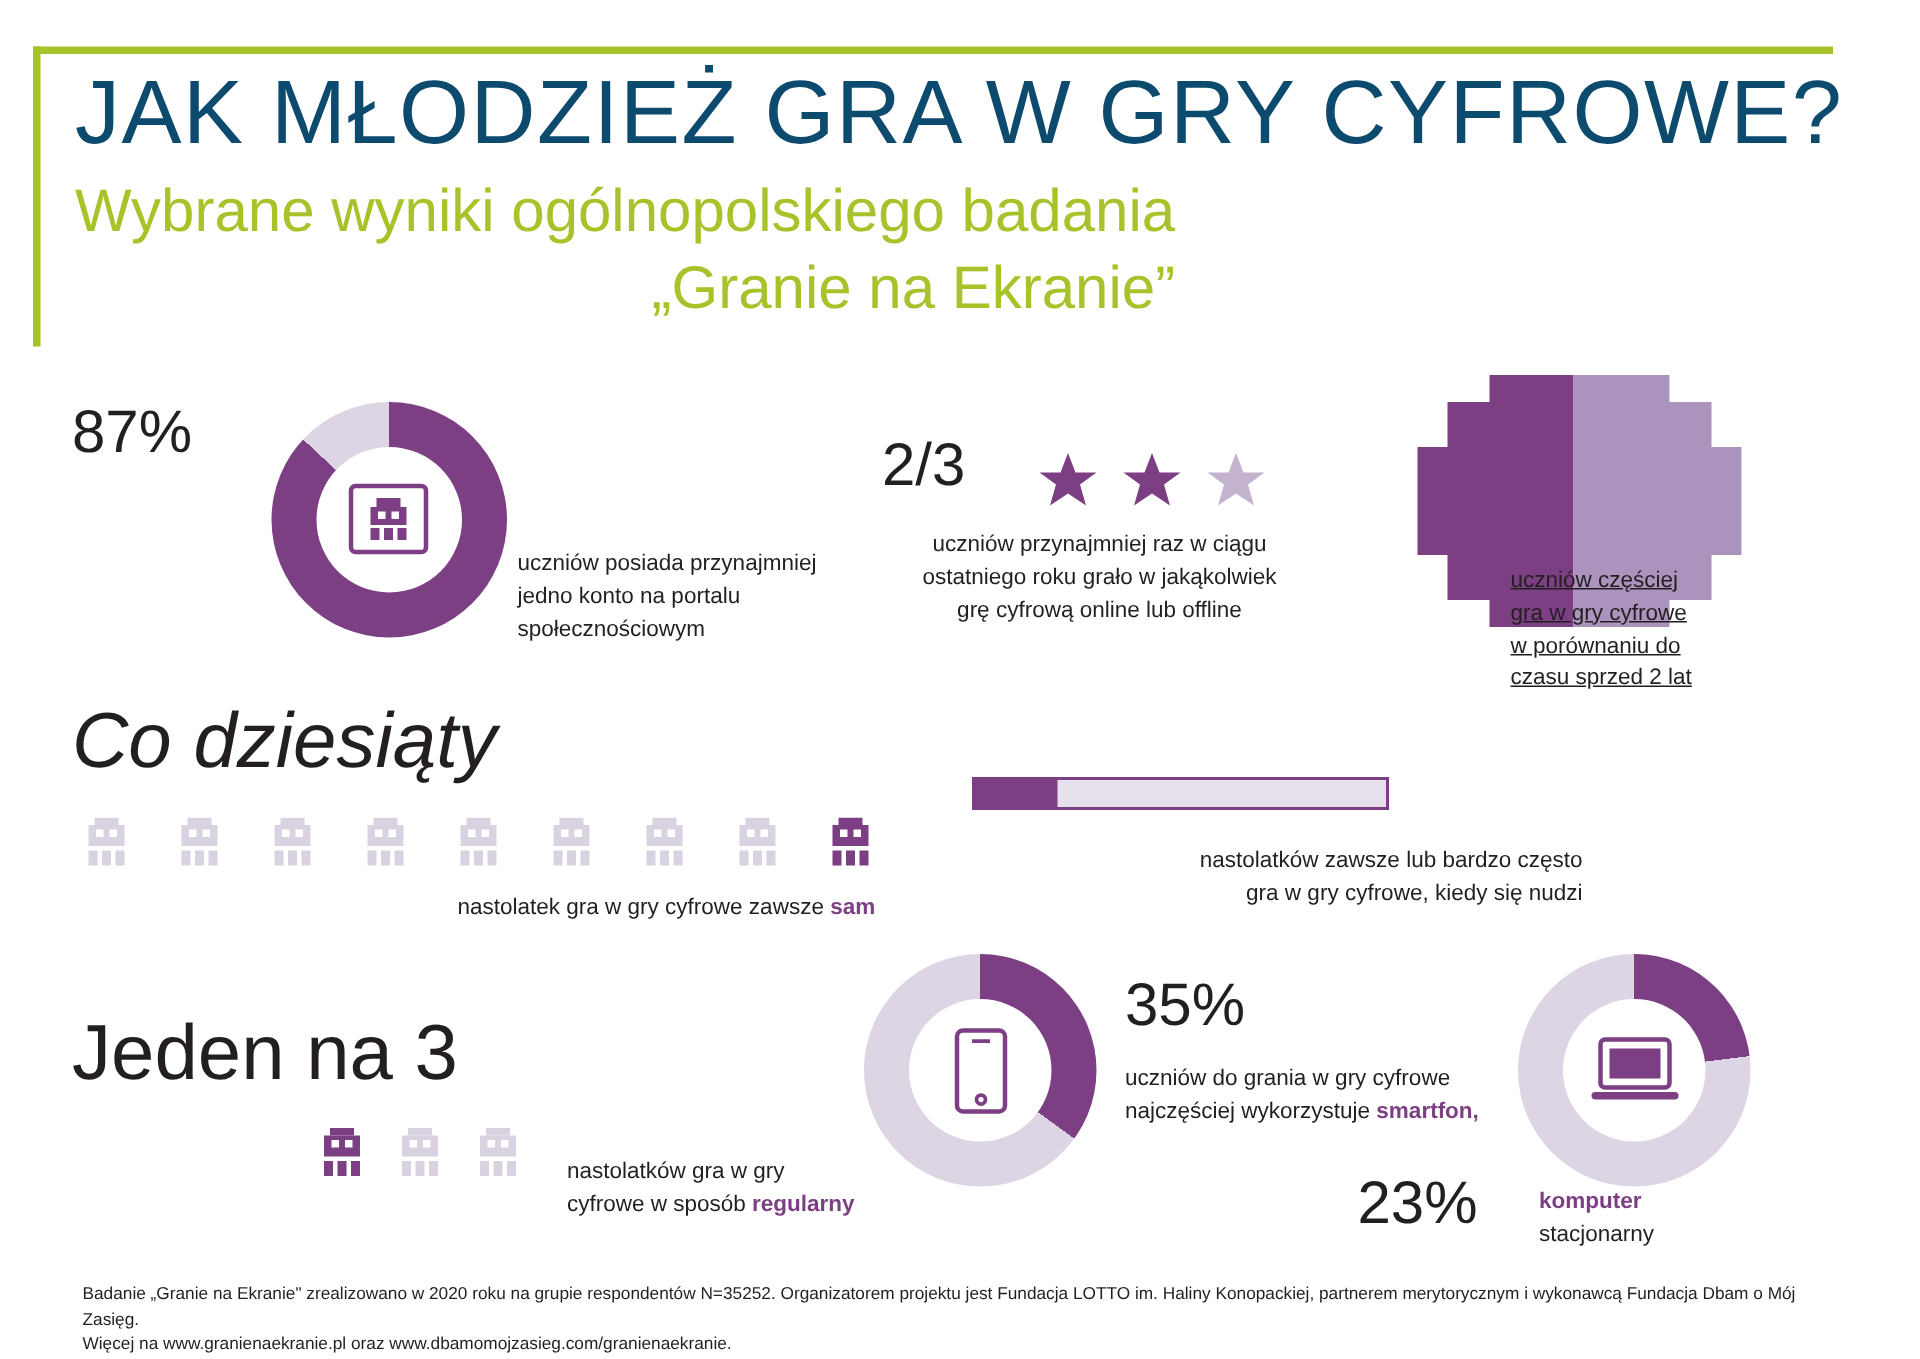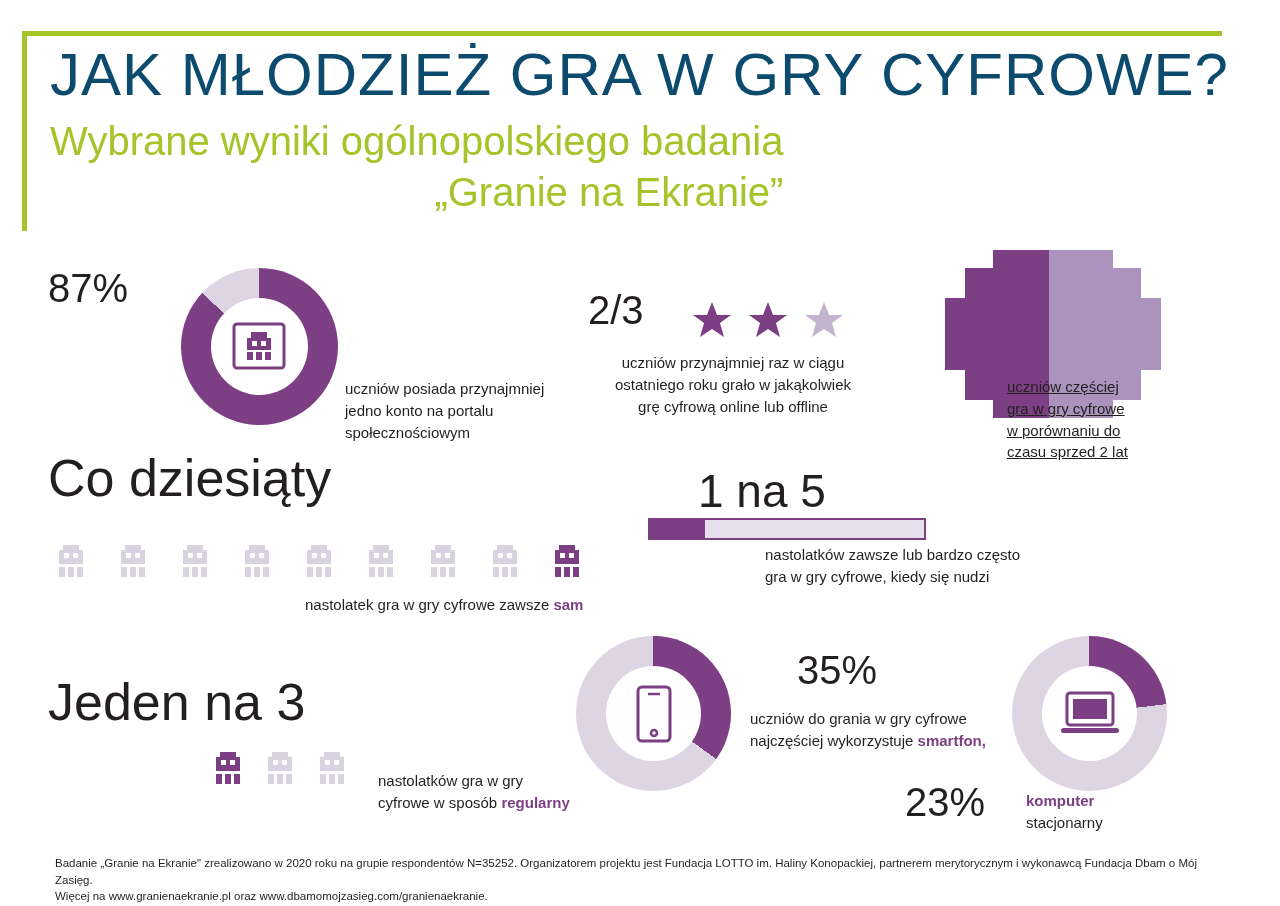--- a/index.html
+++ b/index.html
@@ -99,50 +99,50 @@
     background: #ffffff;
   }
 
   
   .block { position: absolute; }
 
   
   #donut-87 { left: 181px; top: 268px; width: 157px; height: 157px; }
   #donut-87 .hole { left: 30px; top: 30px; width: 97px; height: 97px; }
   #pct-87 { left: 48px; top: 268px; }
-  #cap-87 { left: 345px; top: 365px; width: 230px; margin-top: 13px; }
+  #cap-87 { left: 345px; top: 365px; width: 230px; }
 
   
   #frac-23 { left: 588px; top: 290px; }
   #stars-23 { left: 692px; top: 300px; width: 180px; height: 40px; }
   #cap-23 { left: 588px; top: 352px; width: 290px; text-align: center; }
 
   
   #pad-345 { left: 933px; top: 228px; width: 240px; height: 190px; }
   #cap-345 { left: 1007px; top: 376px; width: 180px; text-decoration: underline; }
 
   
-  #word-codziesiaty { left: 48px; top: 452px; }
+  #word-codziesiaty { left: 48px; top: 468px; font-style: italic; }
   #row-10 { left: 55px; top: 545px; width: 560px; height: 45px; }
   #cap-10 { left: 305px; top: 594px; width: 320px; }
 
   
   #word-1na5 { left: 698px; top: 468px; }
   #bar-1na5 { left: 648px; top: 518px; width: 278px; height: 22px; }
-  #cap-1na5 { left: 765px; top: 544px; width: 290px; text-align: left; }
+  #cap-1na5 { left: 765px; top: 563px; width: 290px; text-align: right; }
 
   
   #word-jeden3 { left: 48px; top: 676px; }
   #row-3 { left: 212px; top: 752px; width: 150px; height: 45px; }
   #cap-3 { left: 378px; top: 770px; width: 220px; }
 
   
   #donut-35 { left: 576px; top: 636px; width: 155px; height: 155px; }
   #donut-35 .hole { left: 30px; top: 30px; width: 95px; height: 95px; }
-  #pct-35 { left: 750px; top: 650px; margin-left: 47px; }
+  #pct-35 { left: 750px; top: 650px; }
   #cap-35 { left: 750px; top: 708px; width: 300px; }
 
   
   #donut-23 { left: 1012px; top: 636px; width: 155px; height: 155px; }
   #donut-23 .hole { left: 30px; top: 30px; width: 95px; height: 95px; }
   #pct-23 { left: 905px; top: 782px; }
   #cap-23b { left: 1026px; top: 790px; width: 200px; }
 
   
   #footer {
@@ -299,21 +299,20 @@
             <rect x="18" y="8" width="5" height="5" fill="#ffffff"></rect>
             <rect x="4" y="22" width="6" height="10"></rect>
             <rect x="13" y="22" width="6" height="10"></rect>
             <rect x="22" y="22" width="6" height="10"></rect>
         </g>
       </g>
     </svg>
   </div>
   <div class="caption block" id="cap-10"><span>nastolatek gra w gry cyfrowe zawsze </span><b>sam</b></div>
 
-  <div class="huge-word block" id="word-1na5" style="font-size:46px;">1 na 5</div>
   <div class="block" id="bar-1na5" style="border:2px solid #7c3f84; background:#e6e0ec; box-sizing:border-box;">
     <div style="width:20%;height:100%;background:#7c3f84;"></div>
   </div>
   <div class="caption block" id="cap-1na5">nastolatków zawsze lub bardzo często
 gra w gry cyfrowe, kiedy się nudzi</div>
 
   <div class="huge-word block" id="word-jeden3">Jeden na 3</div>
   <div class="block" id="row-3">
     <svg width="150" height="45" viewBox="0 0 150 45">
       <g fill="#7c3f84">

